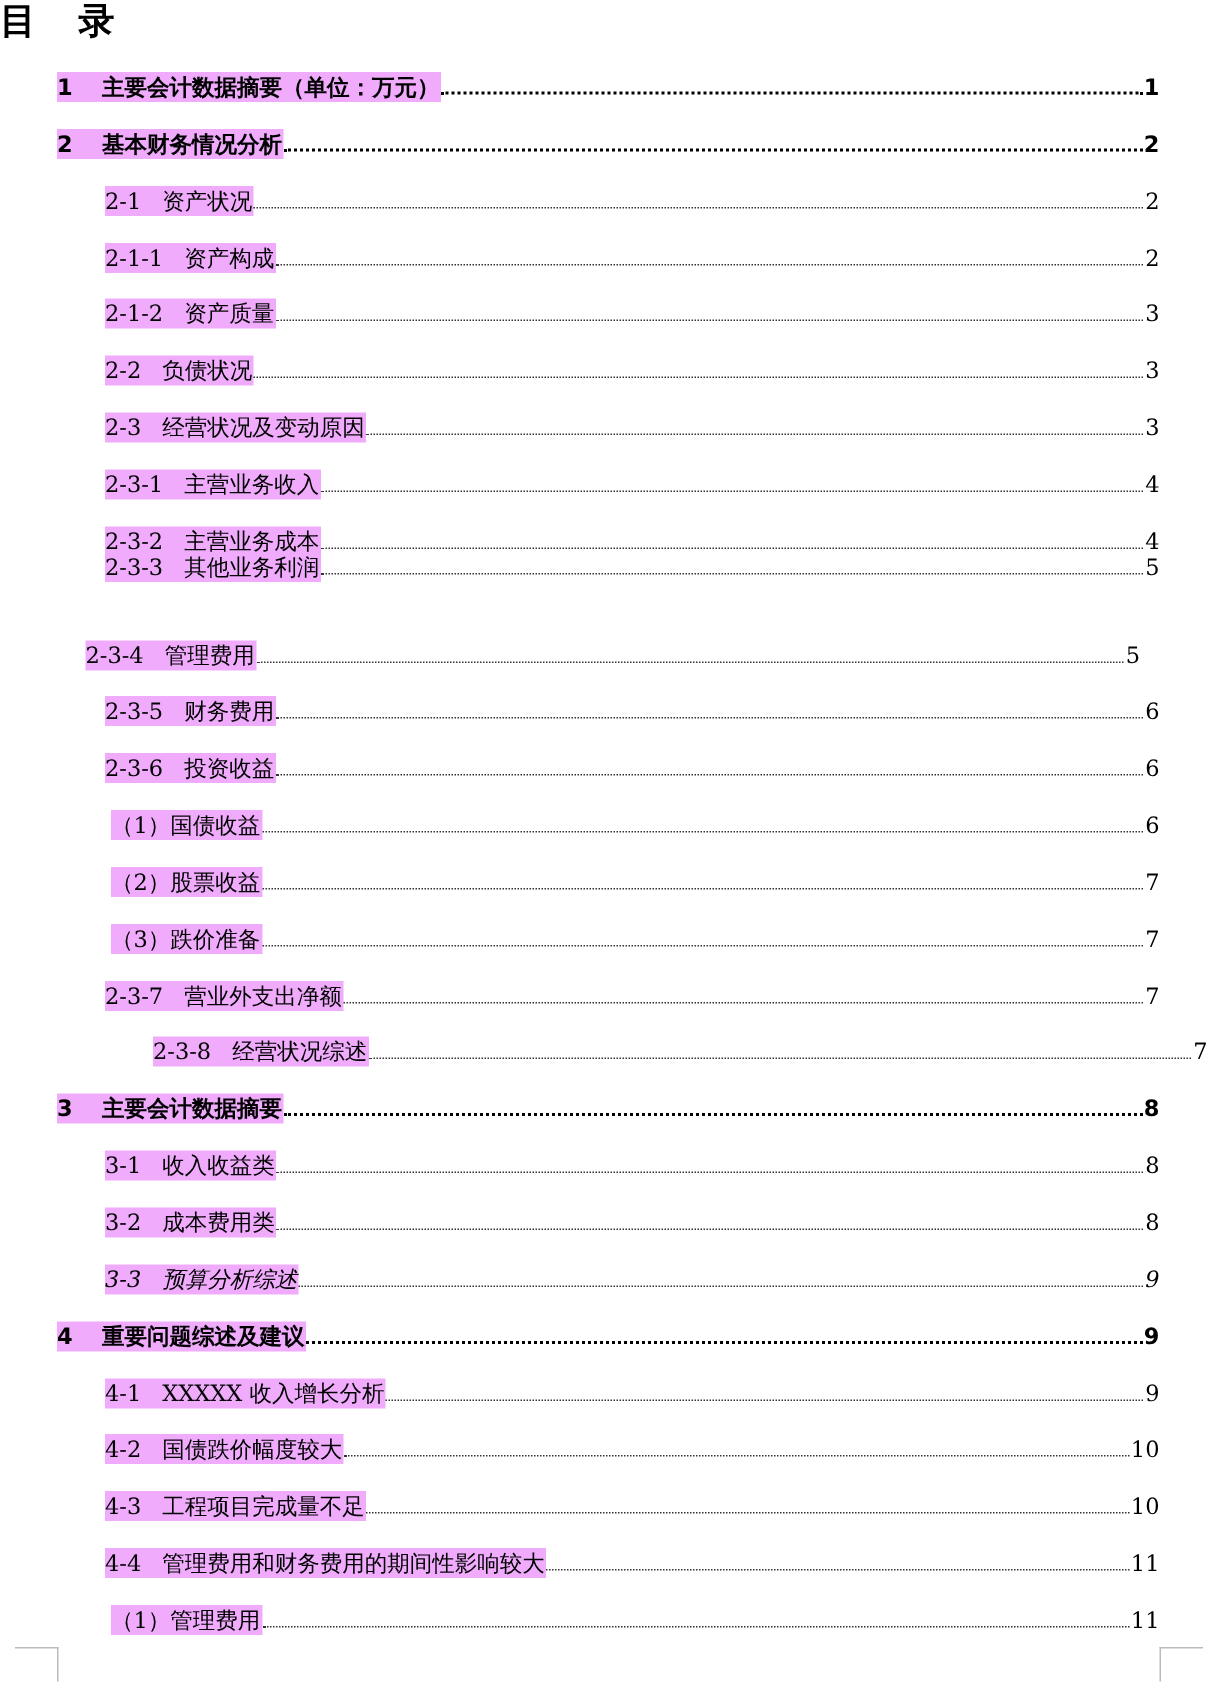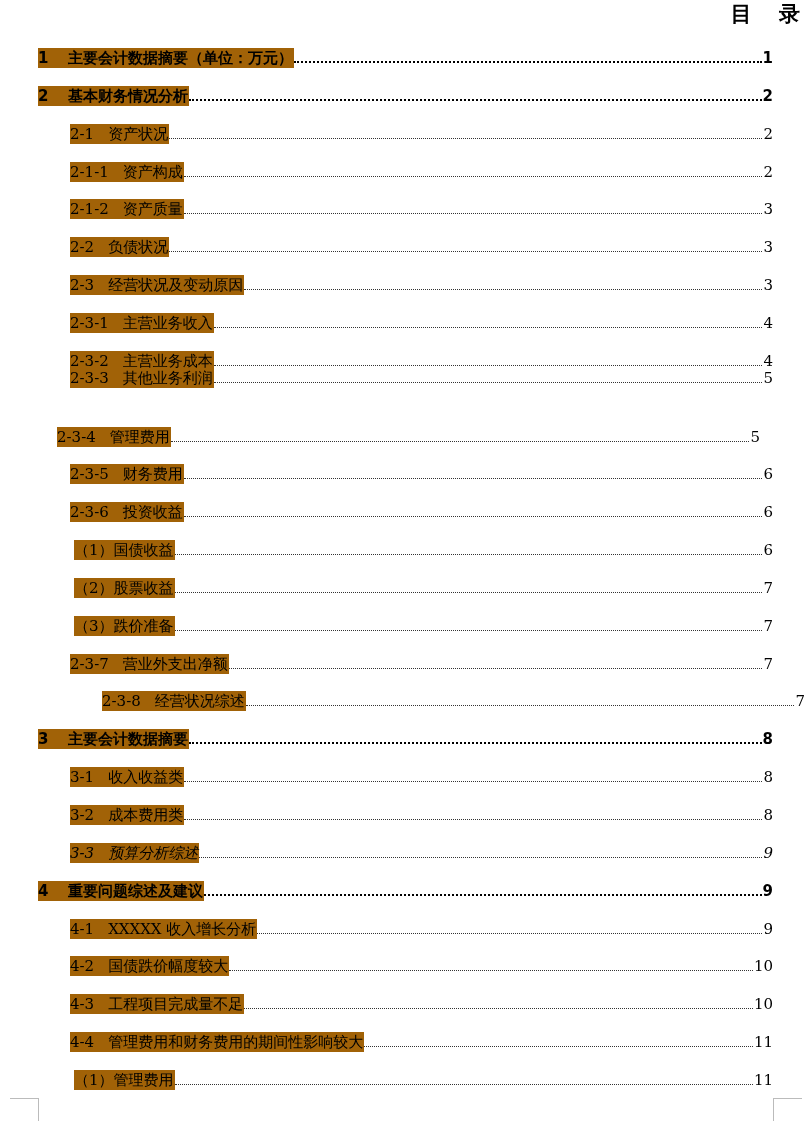--- a/index.html
+++ b/index.html
@@ -1,19 +1,19 @@
 <!DOCTYPE html>
 <html><head>
   <meta charset="utf-8">
   <style>
     html, body { margin: 0; padding: 0; background: #ffffff; }
     body { width: 810px; height: 1121px; position: relative; overflow: hidden; font-family: "DejaVu Serif", "Liberation Serif", serif; color: #000; }
-    .title { position: absolute; top: 0; left: 0; width: 810px; text-align: right; font-size: 21px; font-weight: bold; letter-spacing: 10px; line-height: 28px; padding-top: 0px; font-family: "DejaVu Sans", sans-serif; }
+    .title { position: absolute; top: 0; left: 0; width: 810px; text-align: left; font-size: 24px; font-weight: bold; letter-spacing: 10px; line-height: 28px; padding-top: 0px; font-family: "DejaVu Sans", sans-serif; }
     .row { position: absolute; left: 0; height: 26px; display: flex; align-items: flex-end; font-size: 15px; line-height: 20px; }
-    .row .label { white-space: nowrap; background: #a16207; padding-right: 1px; }
+    .row .label { white-space: nowrap; background: #f0abfc; padding-right: 1px; }
     .row .dots { flex: 1; overflow: hidden; white-space: nowrap; border-bottom: 1.5px dotted #333; margin-bottom: 5px; height: 0; }
     .row .page { white-space: nowrap; padding-left: 1px; }
     .row.l1 { font-weight: bold; font-family: "DejaVu Sans", sans-serif; font-size: 15px; }
     .row.l1 .dots { border-bottom: 2px dotted #000; }
     .row.l1 .num { display: inline-block; width: 30px; }
     .row .num2 { display: inline-block; margin-right: 14px; }
     .corner { position: absolute; width: 28px; height: 24px; }
     .corner.left { left: 10px; top: 1098px; border-top: 1px solid #bbb; border-right: 1px solid #bbb; }
     .corner.right { left: 773px; top: 1098px; border-top: 1px solid #bbb; border-left: 1px solid #bbb; }
   </style>

